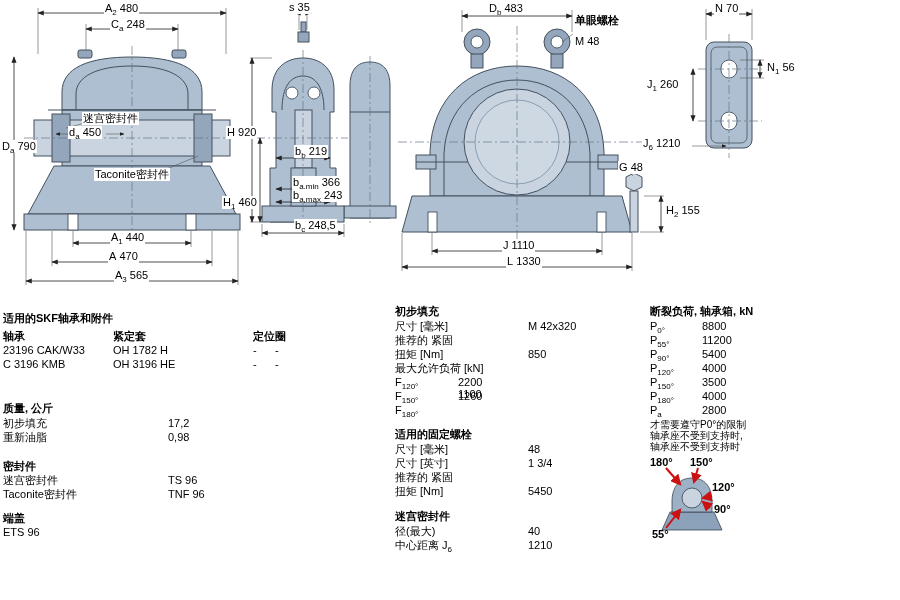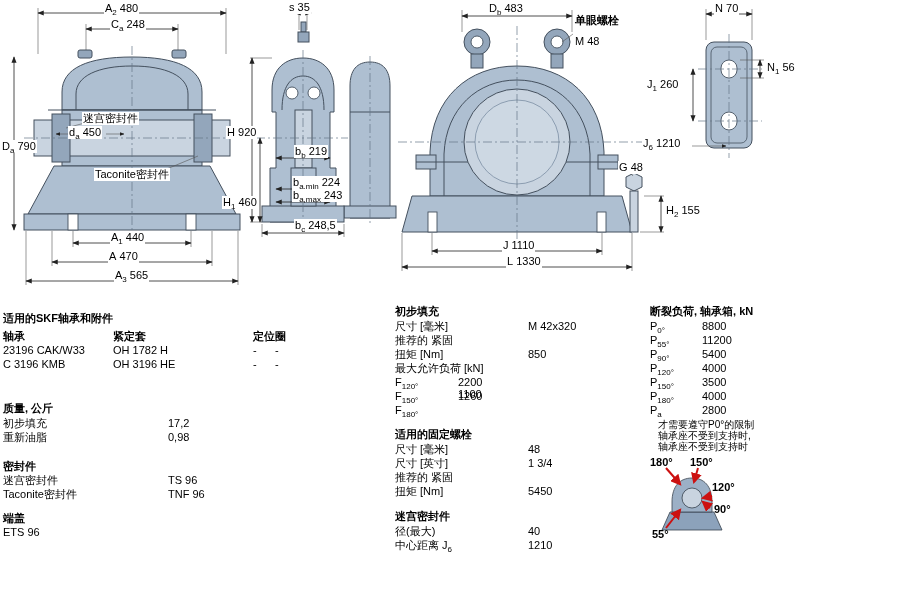--- a/index.html
+++ b/index.html
@@ -6,21 +6,21 @@
   html,body { background:#ffffff; }
   #canvas {
     position:relative; width:900px; height:600px; background:#ffffff;
     font-family:"Liberation Sans","DejaVu Sans",sans-serif; color:#000;
     overflow:hidden; font-size:11px;
   }
   .lbl { position:absolute; font-size:11px; line-height:1.2; white-space:nowrap; }
   .lbl sub { font-size:8px; line-height:0; }
   .dim { background:#fff; padding:0 1px; }
   .b { font-weight:bold; }
-  .sm { font-size:10px;margin-left:8px; }
+  .sm { font-size:10px; }
   svg { position:absolute; left:0; top:0; }
   
   .body { fill:#aebfd1; stroke:#44505e; stroke-width:1; }
   .dark { fill:#93a6bb; stroke:#44505e; stroke-width:1; }
   .lite { fill:#c9d4e0; stroke:#44505e; stroke-width:1; }
   .ln   { stroke:#44505e; stroke-width:1; fill:none; }
   .dl   { stroke:#222; stroke-width:0.8; fill:none; marker-start:url(#ar); marker-end:url(#ar); }
   .xl   { stroke:#555; stroke-width:0.6; fill:none; }
   .cl   { stroke:#667788; stroke-width:0.7; fill:none; stroke-dasharray:9 3 2 3; }
   .wh   { fill:#fff; stroke:#44505e; stroke-width:0.9; }
@@ -168,21 +168,21 @@
   <span class="lbl dim" style="left:68px;top:126px"><span>d</span><sub>a</sub> <span>450</span></span>
   <span class="lbl dim" style="left:1px;top:140px"><span>D</span><sub>a</sub> <span>790</span></span>
   <span class="lbl dim" style="left:94px;top:168px">Taconite密封件</span>
   <span class="lbl dim" style="left:110px;top:231px"><span>A</span><sub>1</sub> <span>440</span></span>
   <span class="lbl dim" style="left:108px;top:250px"><span>A</span><sub></sub> <span>470</span></span>
   <span class="lbl dim" style="left:114px;top:269px"><span>A</span><sub>3</sub> <span>565</span></span>
 
   <span class="lbl dim" style="left:288px;top:1px"><span>s</span><sub></sub> <span>35</span></span>
   <span class="lbl dim" style="left:226px;top:126px"><span>H</span><sub></sub> <span>920</span></span>
   <span class="lbl dim" style="left:294px;top:145px"><span>b</span><sub>b</sub> <span>219</span></span>
-  <span class="lbl dim" style="left:292px;top:176px"><span>b</span><sub>a,min</sub> <span>224</span></span>
+  <span class="lbl dim" style="left:292px;top:176px"><span>b</span><sub>a,min</sub> <span>366</span></span>
   <span class="lbl dim" style="left:292px;top:189px"><span>b</span><sub>a,max</sub> <span>243</span></span>
   <span class="lbl dim" style="left:222px;top:196px"><span>H</span><sub>1</sub> <span>460</span></span>
   <span class="lbl dim" style="left:294px;top:219px"><span>b</span><sub>c</sub> <span>248,5</span></span>
 
   <span class="lbl dim" style="left:488px;top:2px"><span>D</span><sub>b</sub> <span>483</span></span>
   <span class="lbl b" style="left:575px;top:14px">单眼螺栓</span>
   <span class="lbl" style="left:575px;top:35px">M 48</span>
   <span class="lbl dim" style="left:618px;top:161px"><span>G</span><sub></sub> <span>48</span></span>
   <span class="lbl dim" style="left:665px;top:204px"><span>H</span><sub>2</sub> <span>155</span></span>
   <span class="lbl dim" style="left:502px;top:239px"><span>J</span><sub></sub> <span>1110</span></span>

